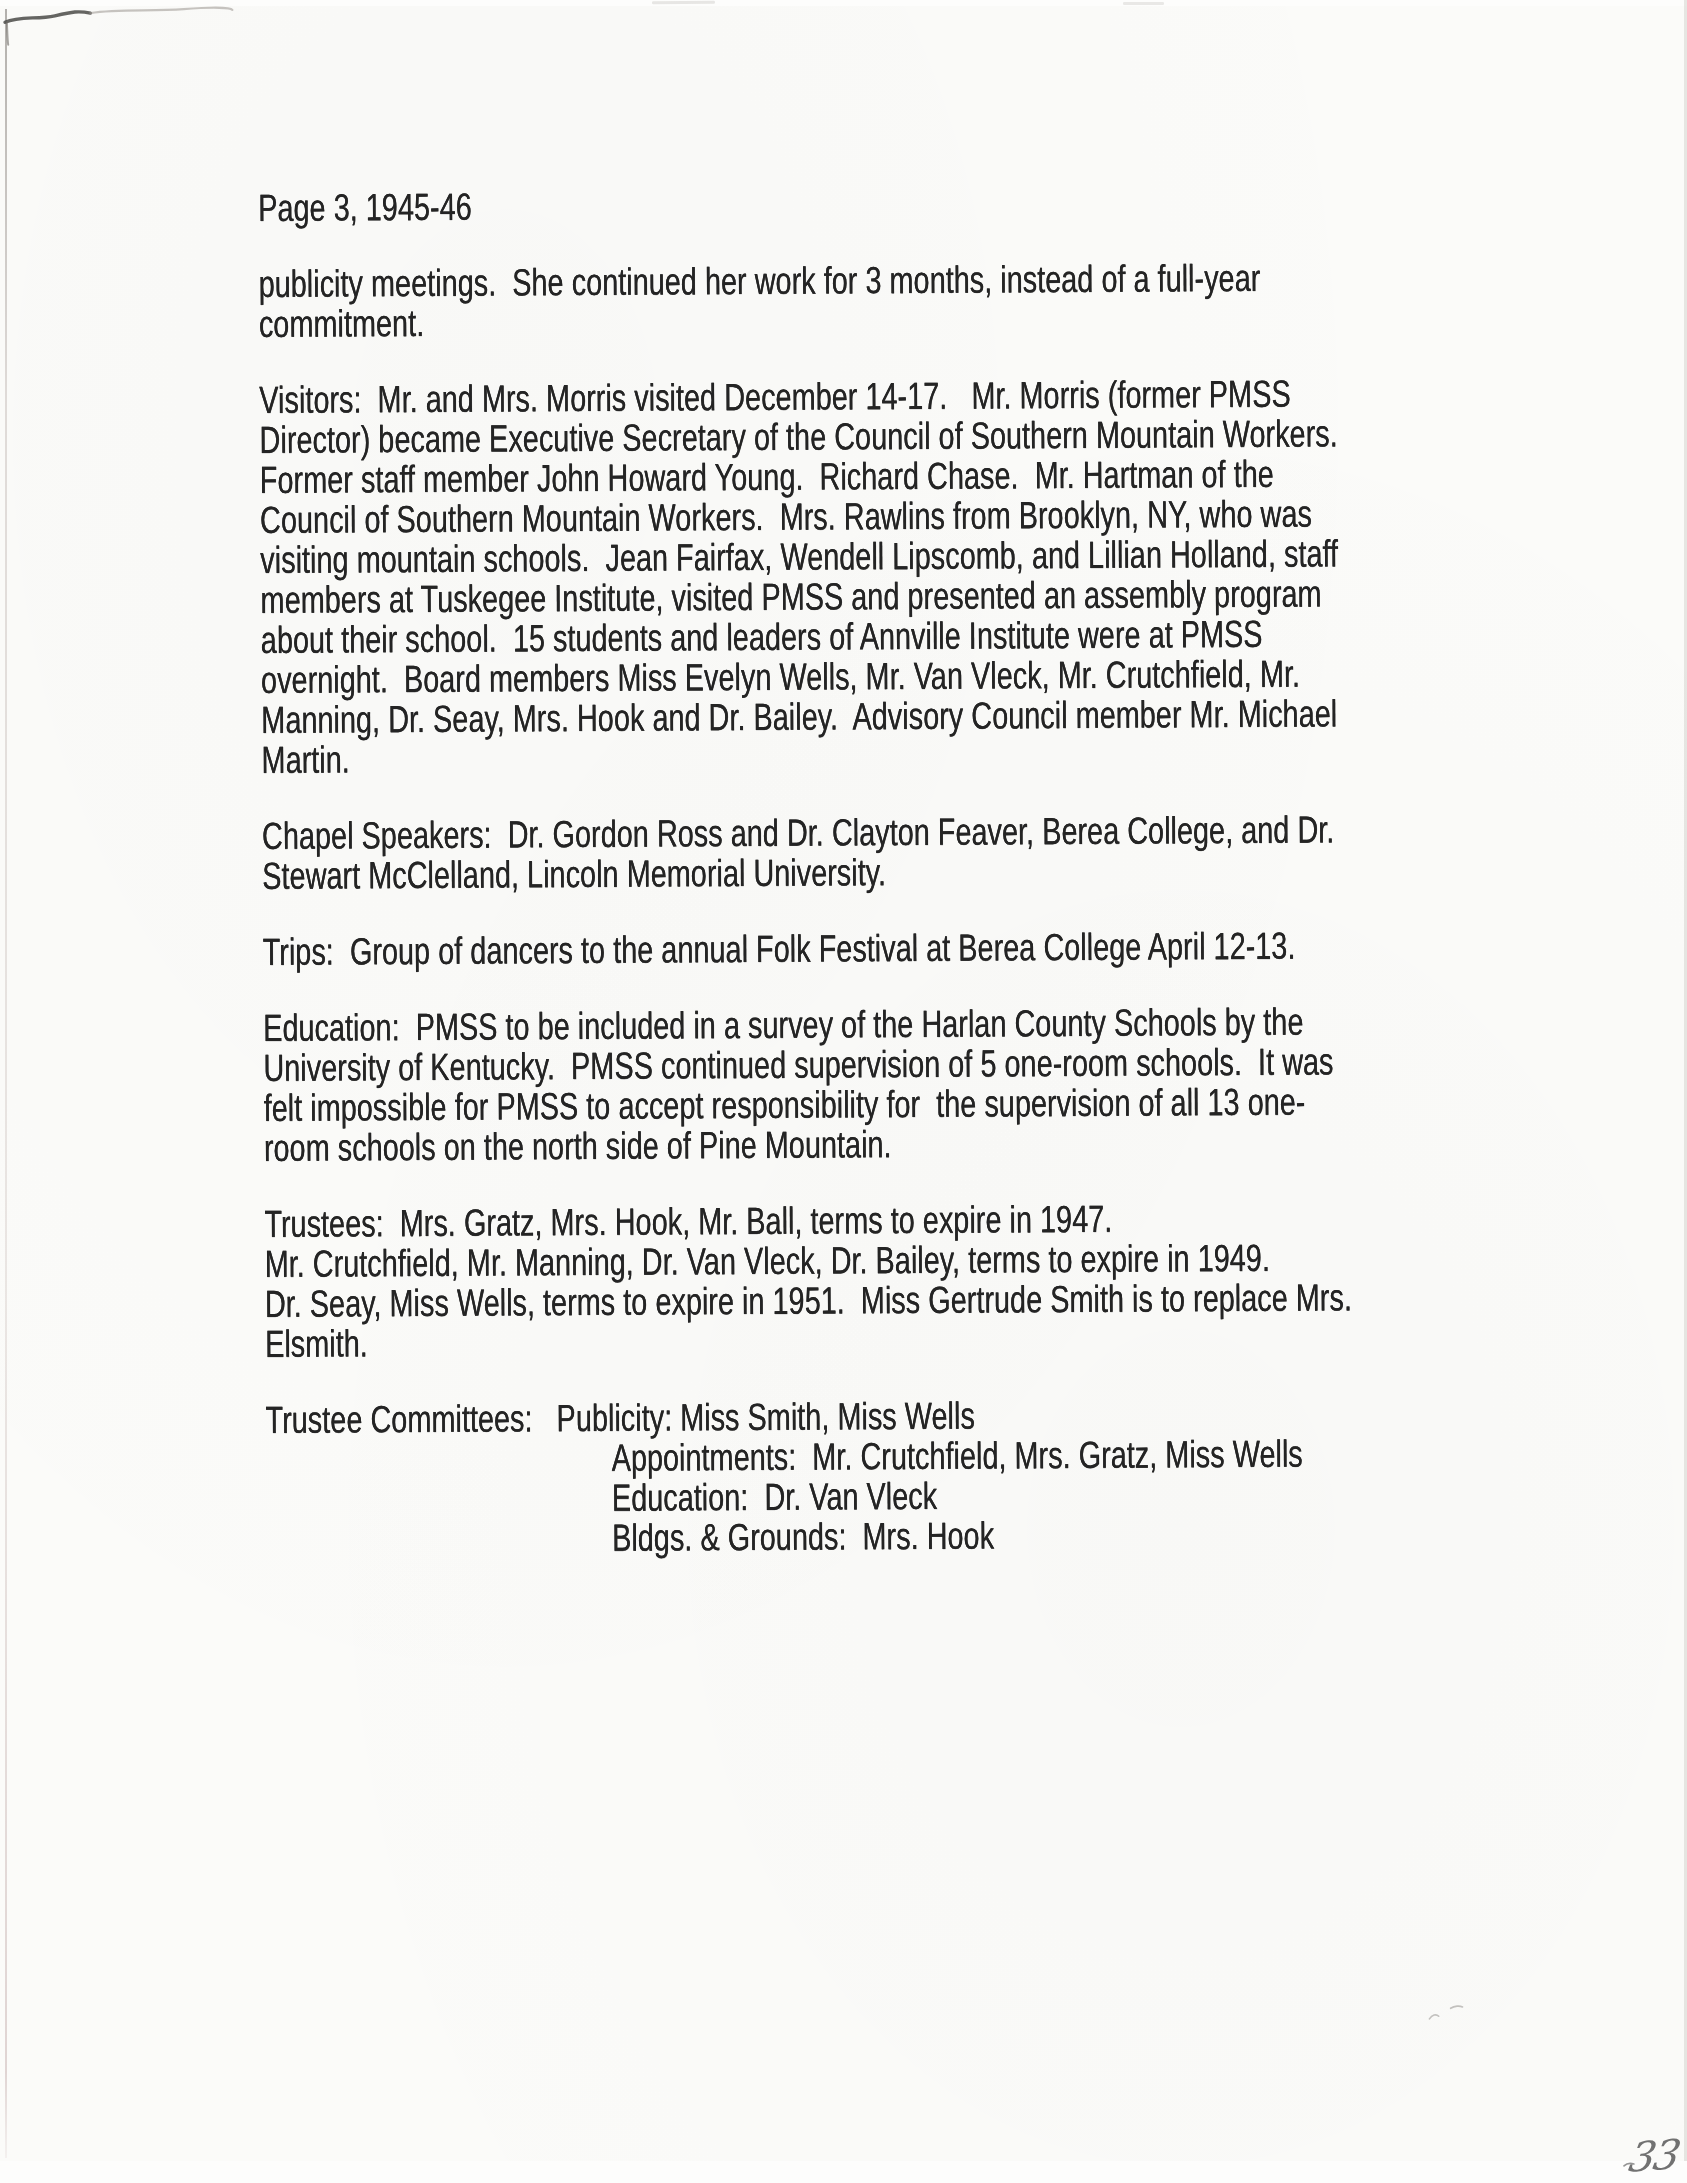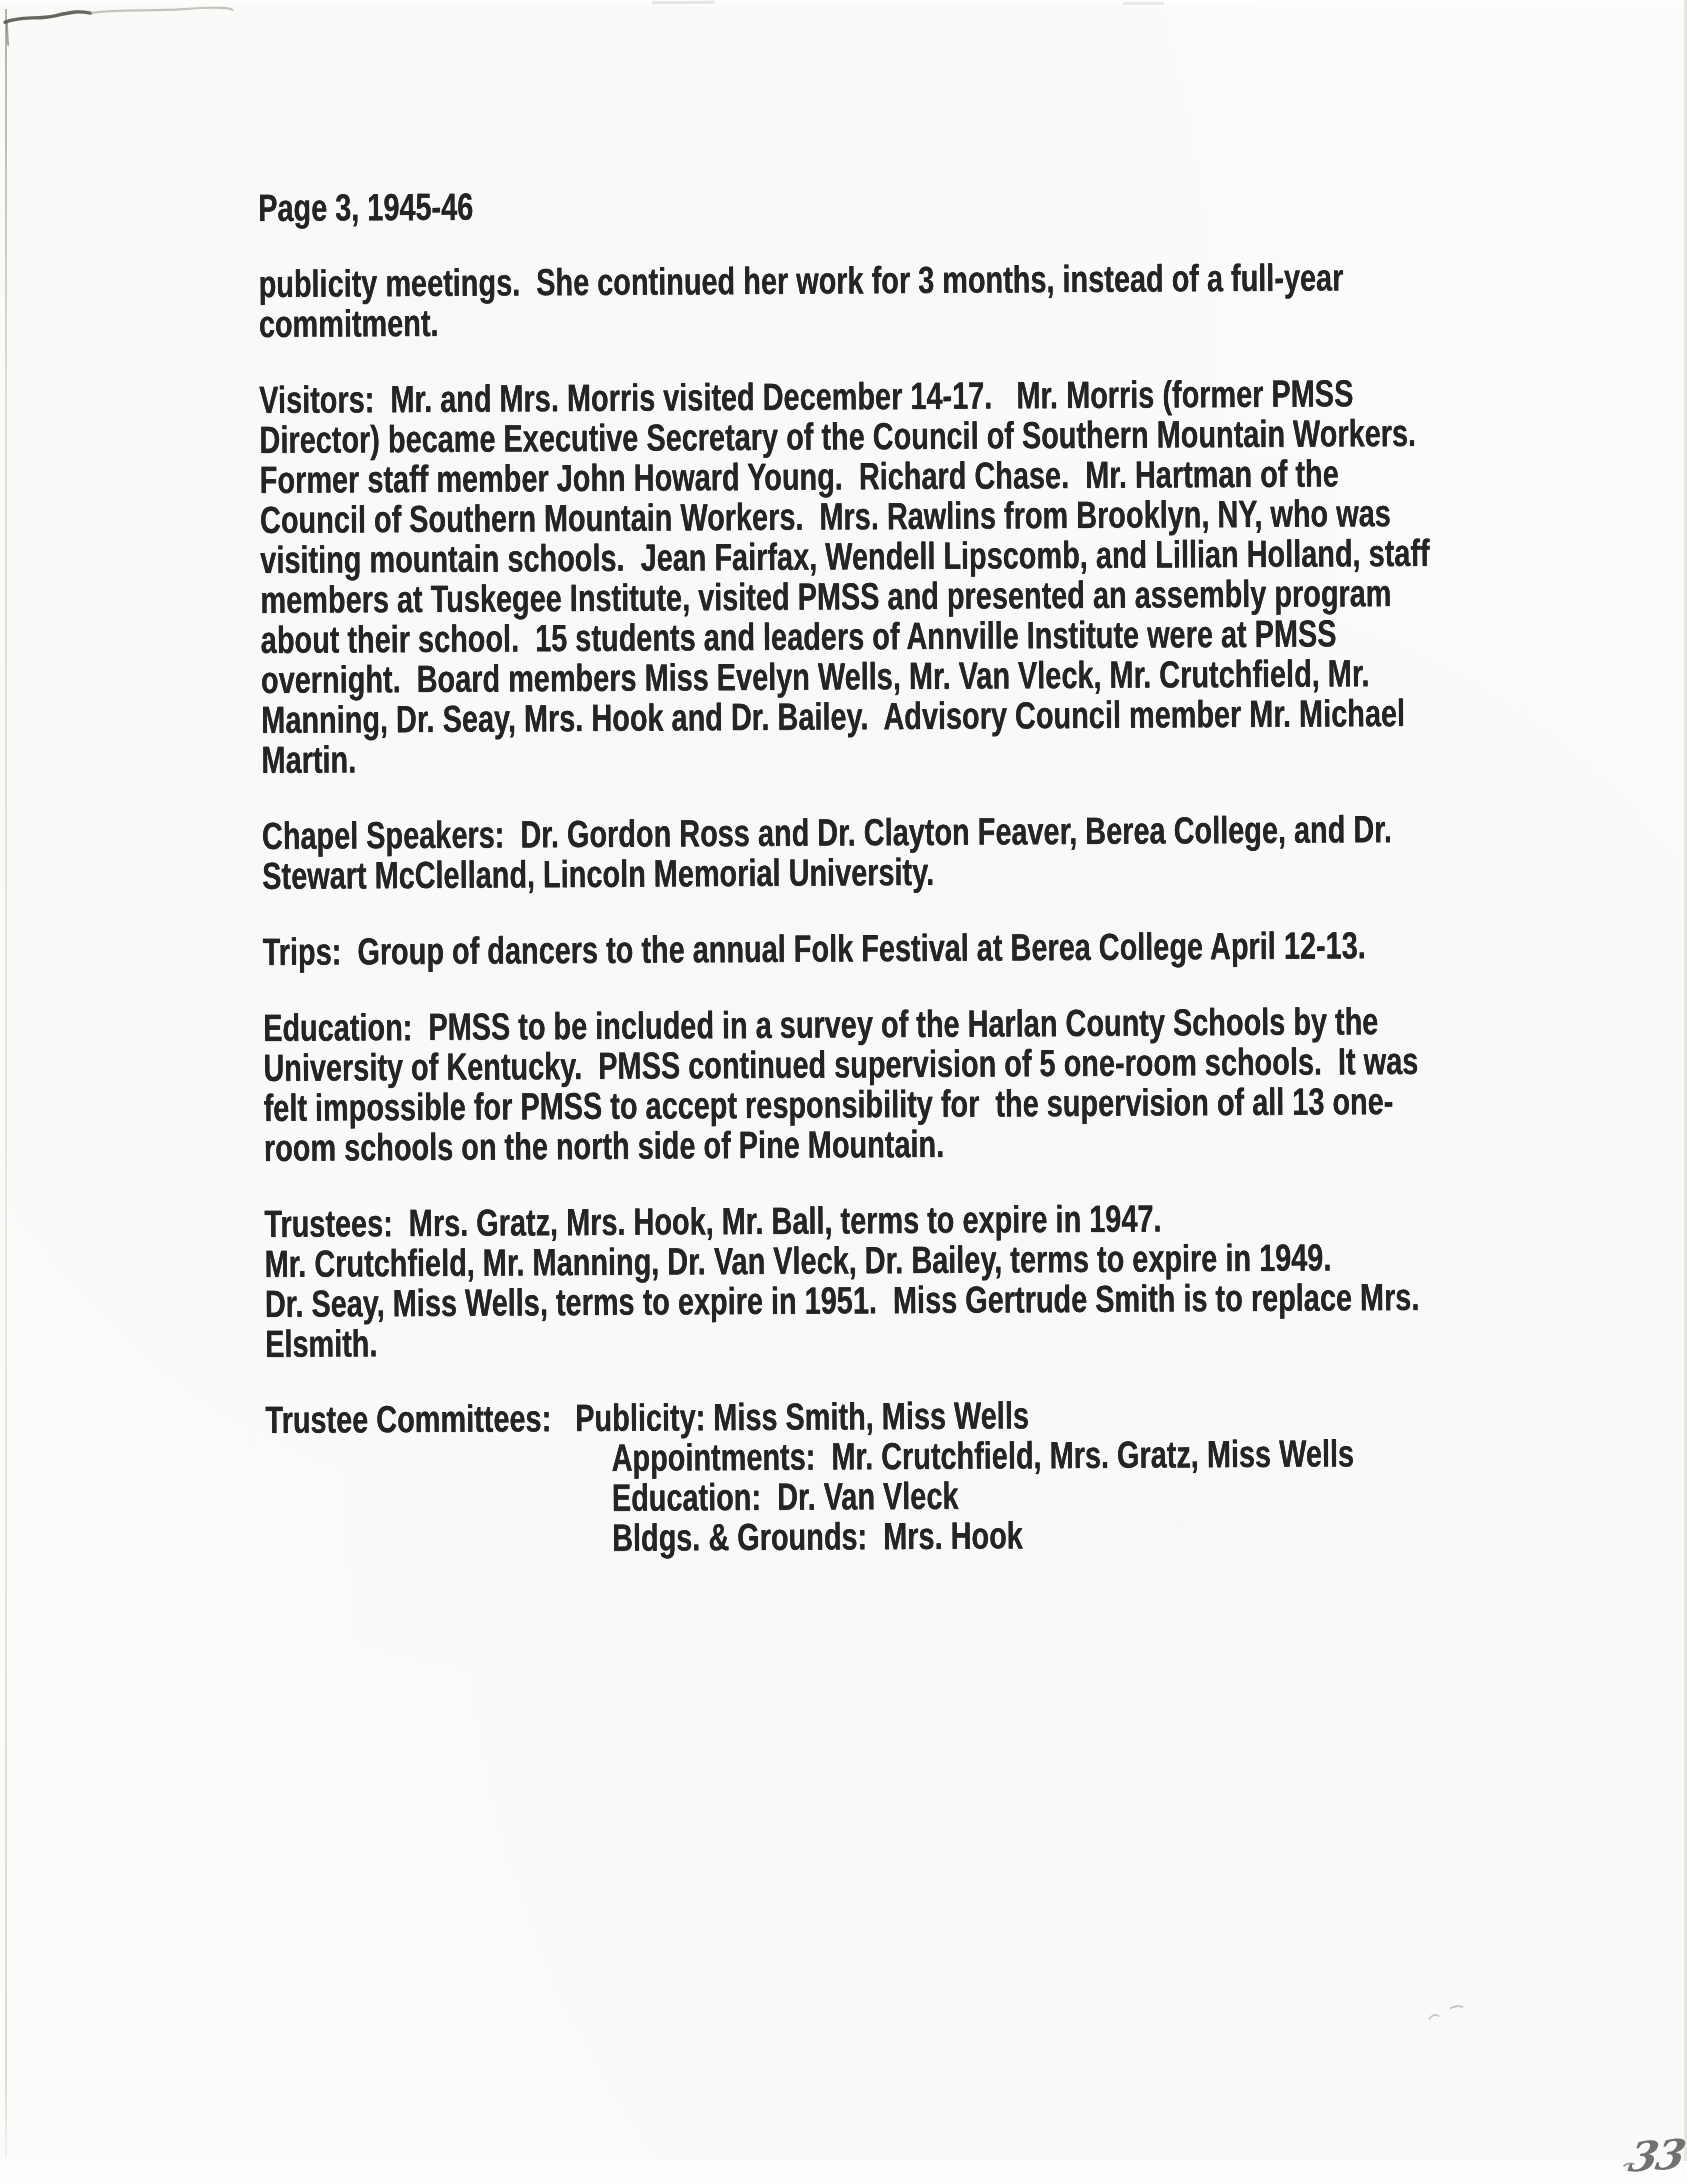--- a/index.html
+++ b/index.html
@@ -9,21 +9,20 @@
     overflow: hidden;
     background: var(--paper, #fbfbf9);
     font-family: "Liberation Sans", sans-serif;
   }
   .paper {
     position: absolute; inset: 0;
     background:
       radial-gradient(ellipse at 30% 20%, rgba(0,0,0,0.012), transparent 60%),
       radial-gradient(ellipse at 70% 70%, rgba(0,0,0,0.010), transparent 60%),
       var(--paper, #fbfbf9);
-    font-weight: bold;
   }
   
   .strip-top    { position: absolute; left: 0; top: 0; width: 1687px; height: 6px; background: #fdfdfc; }
   .strip-bottom { position: absolute; left: 0; top: 2161px; width: 1687px; height: 22.5px; background: #fdfdfc; }
 
   
   .content {
     position: absolute; left: 258px; top: 188px; width: 1323px;
     transform: rotate(-0.35deg);
     transform-origin: left top;

